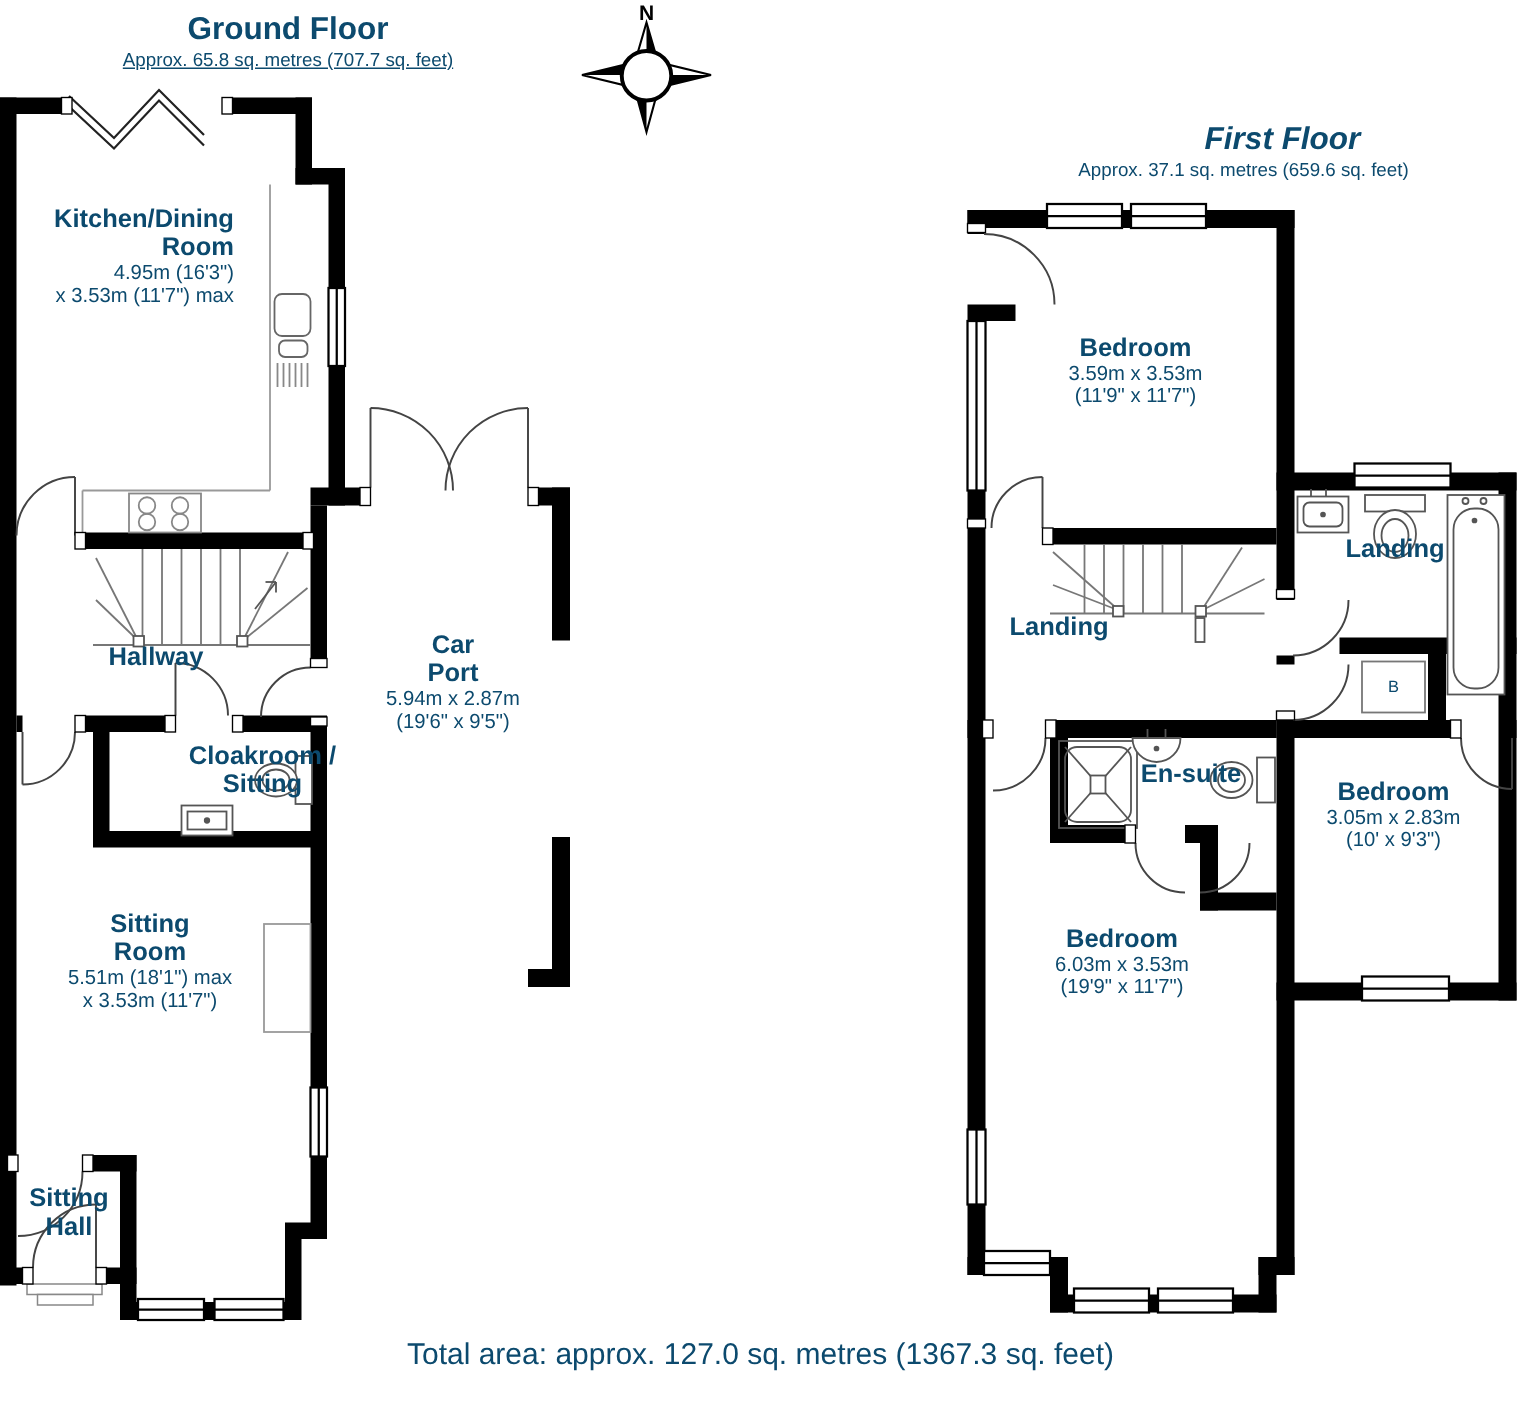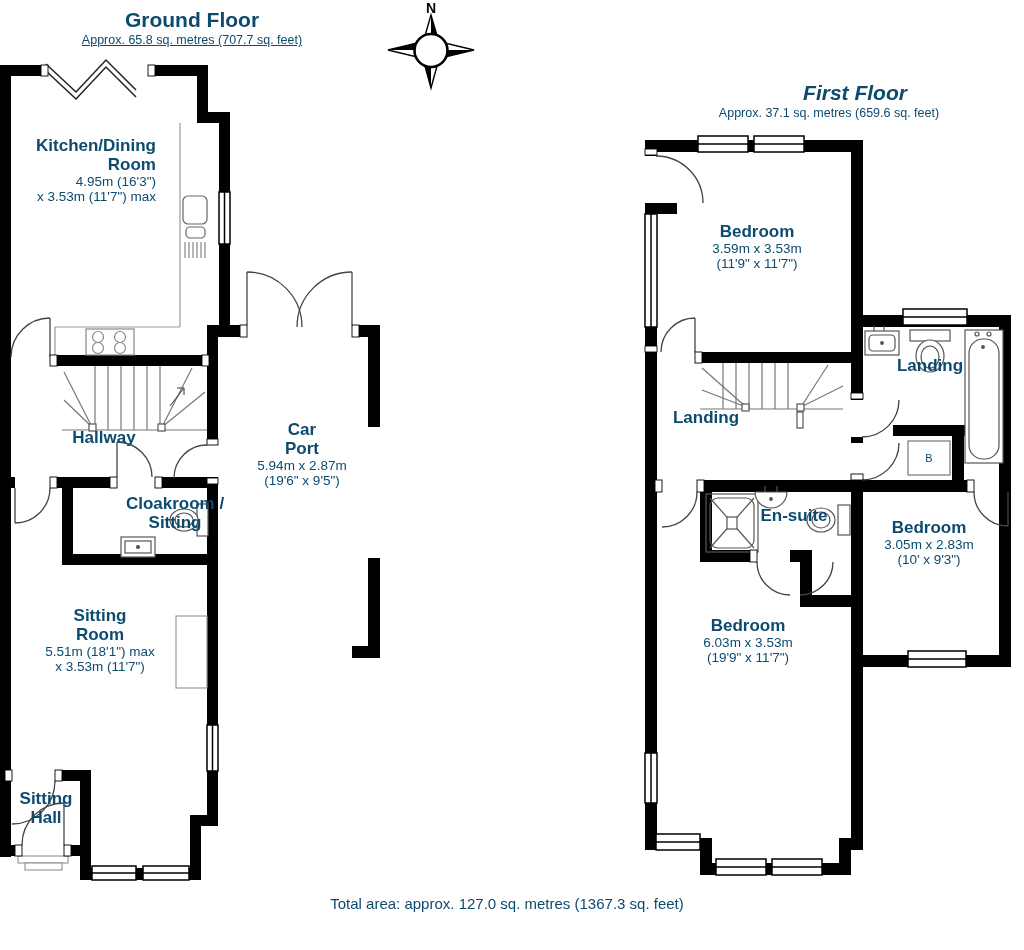--- a/index.html
+++ b/index.html
@@ -5,21 +5,21 @@
   html,body{margin:0;padding:0;background:#ffffff;}
   .stage{position:relative;width:1024px;height:950px;background:#ffffff;overflow:hidden;
          font-family:"Liberation Sans","DejaVu Sans",sans-serif;color:#111;}
   svg{position:absolute;left:0;top:0;}
   .lbl{position:absolute;transform:translateX(-50%);text-align:center;white-space:nowrap;color:#0c4a6e;}
   .t-main{font-size:21px;font-weight:bold;line-height:23px;}
   .t-sub{font-size:12.5px;line-height:14px;}
   .r-name{font-size:17px;font-weight:bold;line-height:19px;}
   .r-dim{font-size:13.5px;line-height:15px;}
   .b-small{font-size:11px;line-height:12px;}
-  .total{font-size:15px;line-height:19px;}
+  .total{font-size:20px;line-height:19px;}
 </style>
 </head>
 <body>
 
 <div class="stage">
 
 <svg width="1024" height="950" viewBox="0 0 1024 950">
 
   <g>
     <g fill="#000">

